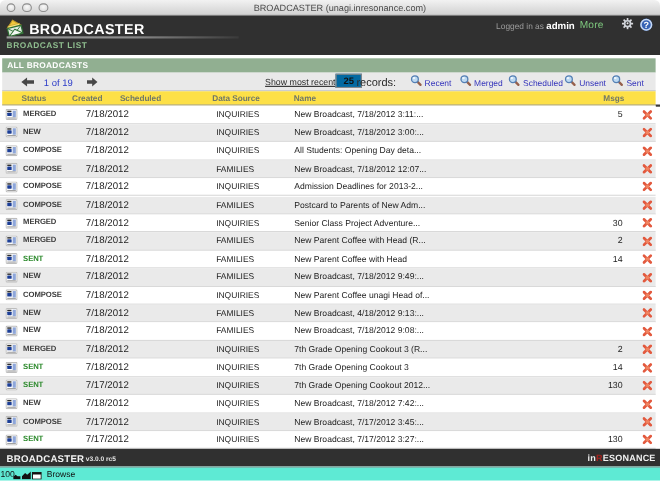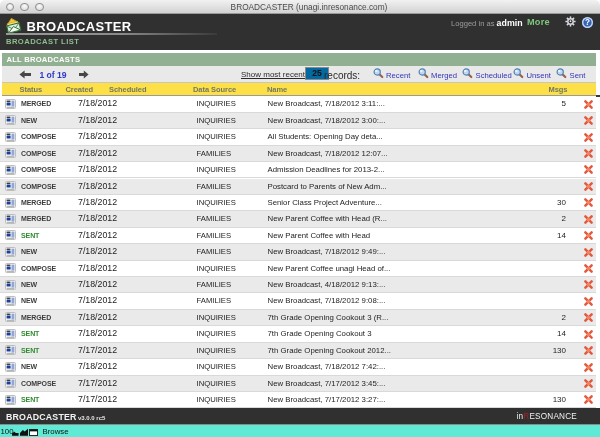--- a/index.html
+++ b/index.html
@@ -10,26 +10,26 @@
 .tl { position:absolute; top:2.6px; width:8.8px; height:8.8px; border-radius:50%; border:1px solid #8d8d8d; background:radial-gradient(circle at 50% 35%,#fafafa,#d5d5d5); }
 #wtitle { position:absolute; top:2.2px; left:9px; width:600px; text-align:center; font-size:8.3px; color:#4a4a4a; }
 
 #hdr { position:absolute; left:0; top:14px; width:600px; height:35.5px; background:#303030; }
 #logo { position:absolute; left:3.5px; top:0.8px; }
 #bctitle { position:absolute; left:26.5px; top:5px; font-size:13px; font-weight:bold; color:#fff; letter-spacing:0.35px; }
 #uline { position:absolute; left:6px; top:19.4px; width:211px; height:1.4px; background:linear-gradient(to right,#9a9a9a,#8a8a8a 55%,#3a3a3a); }
 #bclist { position:absolute; left:6px; top:22.6px; font-size:7.6px; font-weight:bold; color:#8fbe8f; letter-spacing:0.45px; }
 #loggedin { position:absolute; left:451px; top:3.5px; font-size:7.6px; color:#9c9c9c; }
 #loggedin b { font-size:8.8px; color:#fff; }
-#more { position:absolute; left:527px; top:3px; font-size:9.2px; font-weight:bold; color:#7ec87e; letter-spacing:0.2px; }
+#more { position:absolute; left:527px; top:3px; font-size:9.2px; font-weight:normal; color:#7ec87e; letter-spacing:0.2px; }
 
 #greenbar { position:absolute; left:1.5px; top:52.6px; width:594px; height:13px; background:#91af91; }
 #greenbar span { position:absolute; left:5px; top:2.2px; font-size:7.6px; font-weight:bold; color:#fff; letter-spacing:0.25px; }
 #toolbar { position:absolute; left:1.5px; top:65.6px; width:594px; height:17.6px; background:#e9e9e9; border-bottom:1px solid #c6c6c6; }
-#pgnum { position:absolute; left:36px; top:69.5px; width:34px; text-align:center; font-size:8.6px; font-weight:bold; color:#2b3bc8; }
+#pgnum { position:absolute; left:36px; top:69.5px; width:34px; text-align:center; font-size:8.6px; font-weight:normal; color:#2b3bc8; }
 #smr { position:absolute; left:241px; top:70px; font-size:8px; color:#2a2a2a;text-decoration:underline; }
 #numbox { position:absolute; left:305px; top:66.8px; width:24px; height:12.8px; background:#0369a1; border:1px solid #8a8a8a; text-align:center; font-size:8.6px; font-weight:bold; color:#111; line-height:11.5px; }
 #rec { position:absolute; left:324px; top:70px; font-size:10px; color:#2a2a2a; }
 .lnk { position:absolute; top:66px; height:16px; }
 .mic { position:absolute; left:0; top:1.5px; }
 .ltx { position:absolute; left:13.5px; top:4.6px; font-size:7.7px; color:#3333bb; white-space:nowrap; }
 .arrow { position:absolute; top:69.8px; }
 
 #thead { position:absolute; left:1.5px; top:83.2px; width:594px; height:13.2px; background:#fde047; border-bottom:1.2px solid #9a9a9a; }
 .th { position:absolute; top:1.9px; font-size:7.5px; font-weight:bold; color:#717867; letter-spacing:-0.05px; }
@@ -40,21 +40,21 @@
 .st { left:21px; font-size:7px; font-weight:bold; letter-spacing:-0.1px; }
 .cr { left:65px; font-size:8.8px; color:#1d1d1d;margin-left:13px; }
 .ds { left:196.5px; font-size:7.7px; color:#1d1d1d; }
 .nm { left:267.5px; font-size:7.8px; color:#1d1d1d; }
 .msgs { left:500px; width:66px; text-align:right; font-size:8px; color:#1d1d1d; }
 .xic { position:absolute; left:584.2px; top:3.4px; }
 
 #footer { position:absolute; left:0; top:408.4px; width:600px; height:16px; background:#303030; }
 #footer .fb { position:absolute; left:6px; top:3.4px; font-size:8.8px; font-weight:bold; color:#f2f2f2; letter-spacing:0.2px; }
 #footer .fv { position:absolute; left:78px; top:6.2px; font-size:6px; font-weight:bold; color:#e8e8e8; }
-#footer .fr { position:absolute; right:23px; top:3.6px; font-size:8.2px; font-weight:normal; color:#f0f0f0; letter-spacing:0.2px; }
+#footer .fr { position:absolute; right:4px; top:3.6px; font-size:8.2px; font-weight:bold; color:#f0f0f0; letter-spacing:0.2px; }
 #footer .fr em { font-style:normal; color:#a8231c; }
 
 #statusbar { position:absolute; left:0; top:424.4px; width:600px; height:12.6px; background:#5eead4; border-top:1px solid #8a8a8a; }
 #statusbar .t { position:absolute; font-size:7.8px; color:#111; top:2.0px; }
 </style></head>
 <body>
 <div id="titlebar">
   <div class="tl" style="left:5.6px"></div>
   <div class="tl" style="left:20.3px"></div>
   <div class="tl" style="left:35px"></div>

